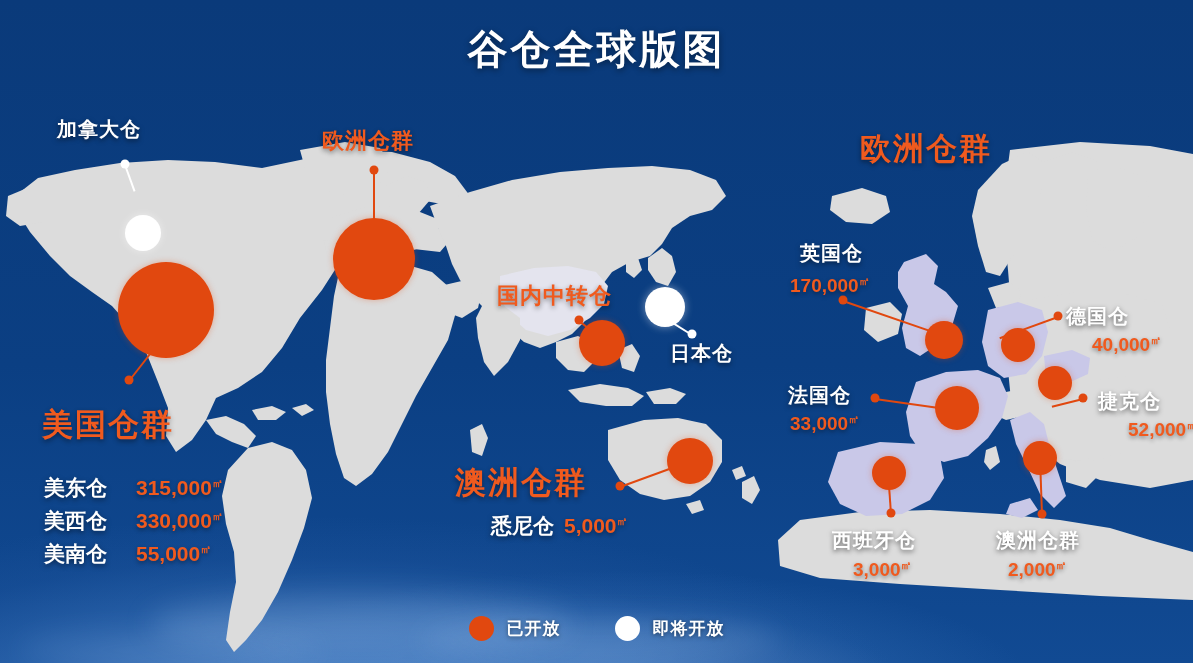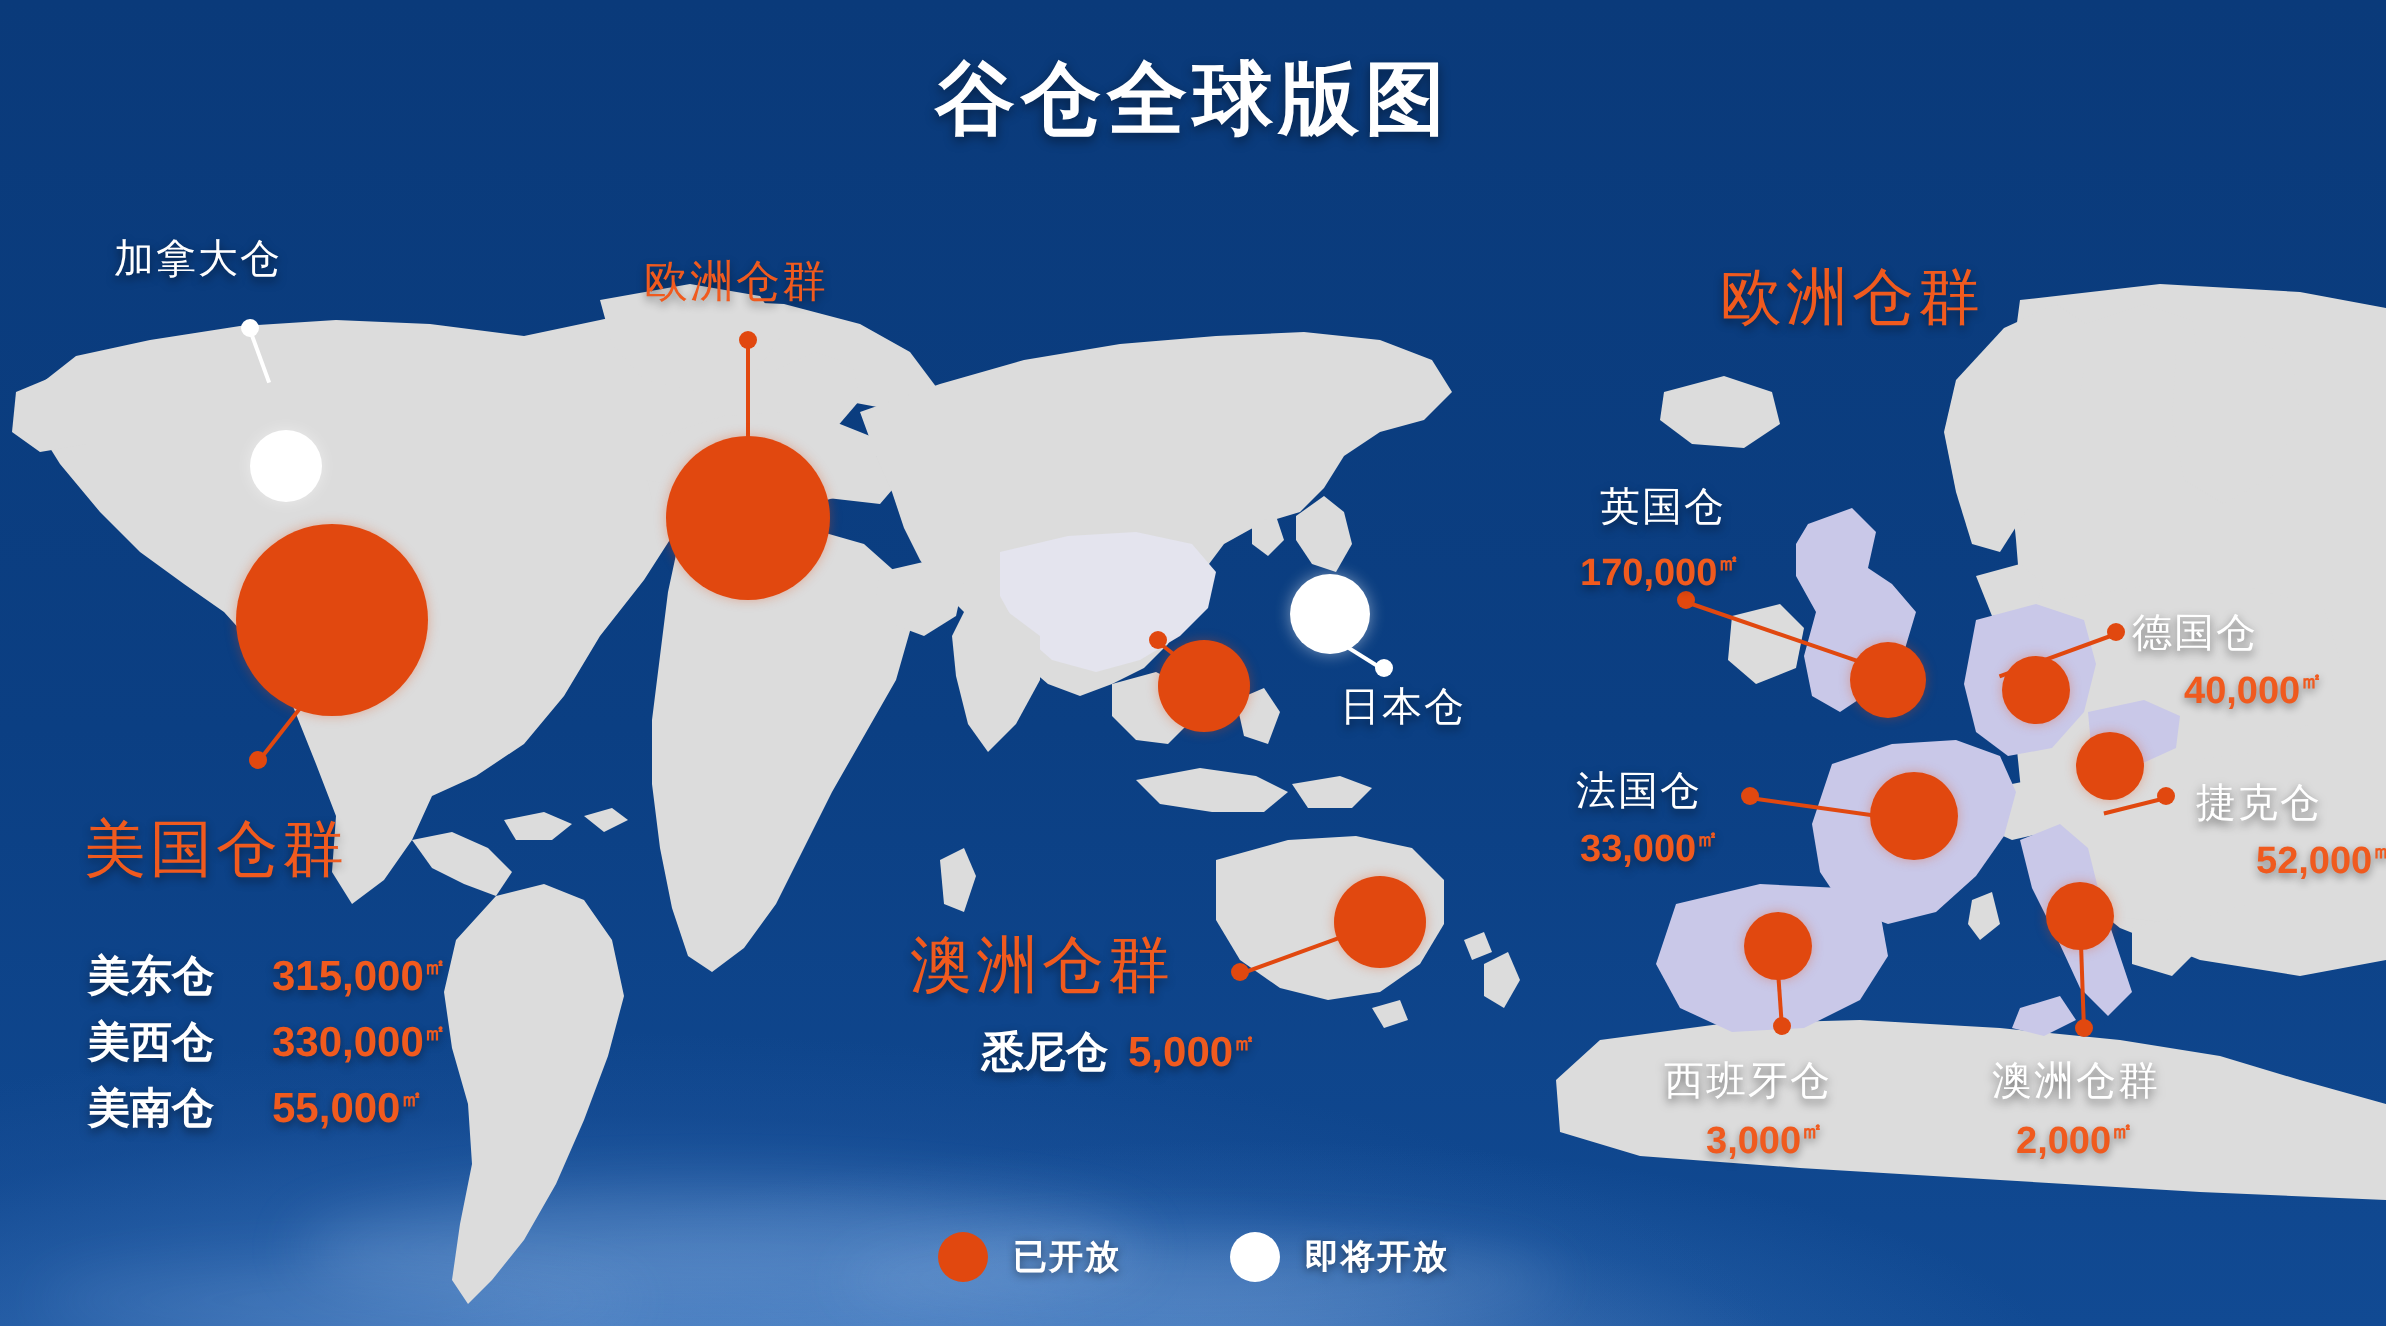--- a/index.html
+++ b/index.html
@@ -33,22 +33,22 @@
   .bubble.soon{background:#ffffff;box-shadow:0 0 8px rgba(255,255,255,0.45);}
   .enddot{position:absolute;width:9px;height:9px;border-radius:50%;transform:translate(-50%,-50%);}
   .enddot.open{background:#e1480f;}
   .enddot.soon{background:#ffffff;}
   .leader{position:absolute;height:2px;transform-origin:0 50%;}
   .leader.open{background:#e1480f;}
   .leader.soon{background:#ffffff;}
 
   
   .lbl{position:absolute;white-space:nowrap;}
-  .lbl-white{color:#ffffff;font-weight:normal;text-shadow:0 2px 5px rgba(0,0,0,0.55);text-align:center;}
-  .lbl-orange{color:#f05a1e;font-weight:normal;text-shadow:0 2px 5px rgba(0,0,0,0.45);}
+  .lbl-white{color:#ffffff;font-weight:bold;text-shadow:0 2px 5px rgba(0,0,0,0.55);text-align:center;}
+  .lbl-orange{color:#f05a1e;font-weight:bold;text-shadow:0 2px 5px rgba(0,0,0,0.45);}
   .lbl-area{color:#f05a1e;font-weight:bold;text-shadow:0 2px 4px rgba(0,0,0,0.4);}
 
   .cluster-title{font-size:31px;letter-spacing:2px;}
   .region-name{font-size:22px;letter-spacing:1px;}
   .map-name{font-size:20px;letter-spacing:1px;}
   .area-val{font-size:19px;}
 
   
   .stats{position:absolute;}
   .stat-row{display:flex;align-items:baseline;margin-bottom:5px;}
@@ -182,20 +182,21 @@
   <div class="bubble open" style="left:374px;top:259px;width:82px;height:82px;"></div>
   <div class="lbl lbl-orange region-name" style="left:322px;top:126px;">欧洲仓群</div>
 
   <div class="leader open" style="left:129px;top:380px;width:66px;transform:rotate(-52deg);"></div>
   <div class="enddot open" style="left:129px;top:380px;"></div>
   <div class="bubble open" style="left:166px;top:310px;width:96px;height:96px;"></div>
 
   <div class="leader open" style="left:579px;top:320px;width:28px;transform:rotate(38deg);"></div>
   <div class="enddot open" style="left:579px;top:320px;"></div>
   <div class="bubble open" style="left:602px;top:343px;width:46px;height:46px;"></div>
+  <div class="lbl lbl-orange region-name" style="left:497px;top:281px;">国内中转仓</div>
 
   <div class="leader soon" style="left:692px;top:334px;width:36px;transform:rotate(-148deg);"></div>
   <div class="enddot soon" style="left:692px;top:334px;"></div>
   <div class="bubble soon" style="left:665px;top:307px;width:40px;height:40px;"></div>
   <div class="lbl lbl-white map-name" style="left:670px;top:340px;">日本仓</div>
 
   <div class="leader open" style="left:620px;top:486px;width:62px;transform:rotate(-20deg);"></div>
   <div class="enddot open" style="left:620px;top:486px;"></div>
   <div class="bubble open" style="left:690px;top:461px;width:46px;height:46px;"></div>
 

